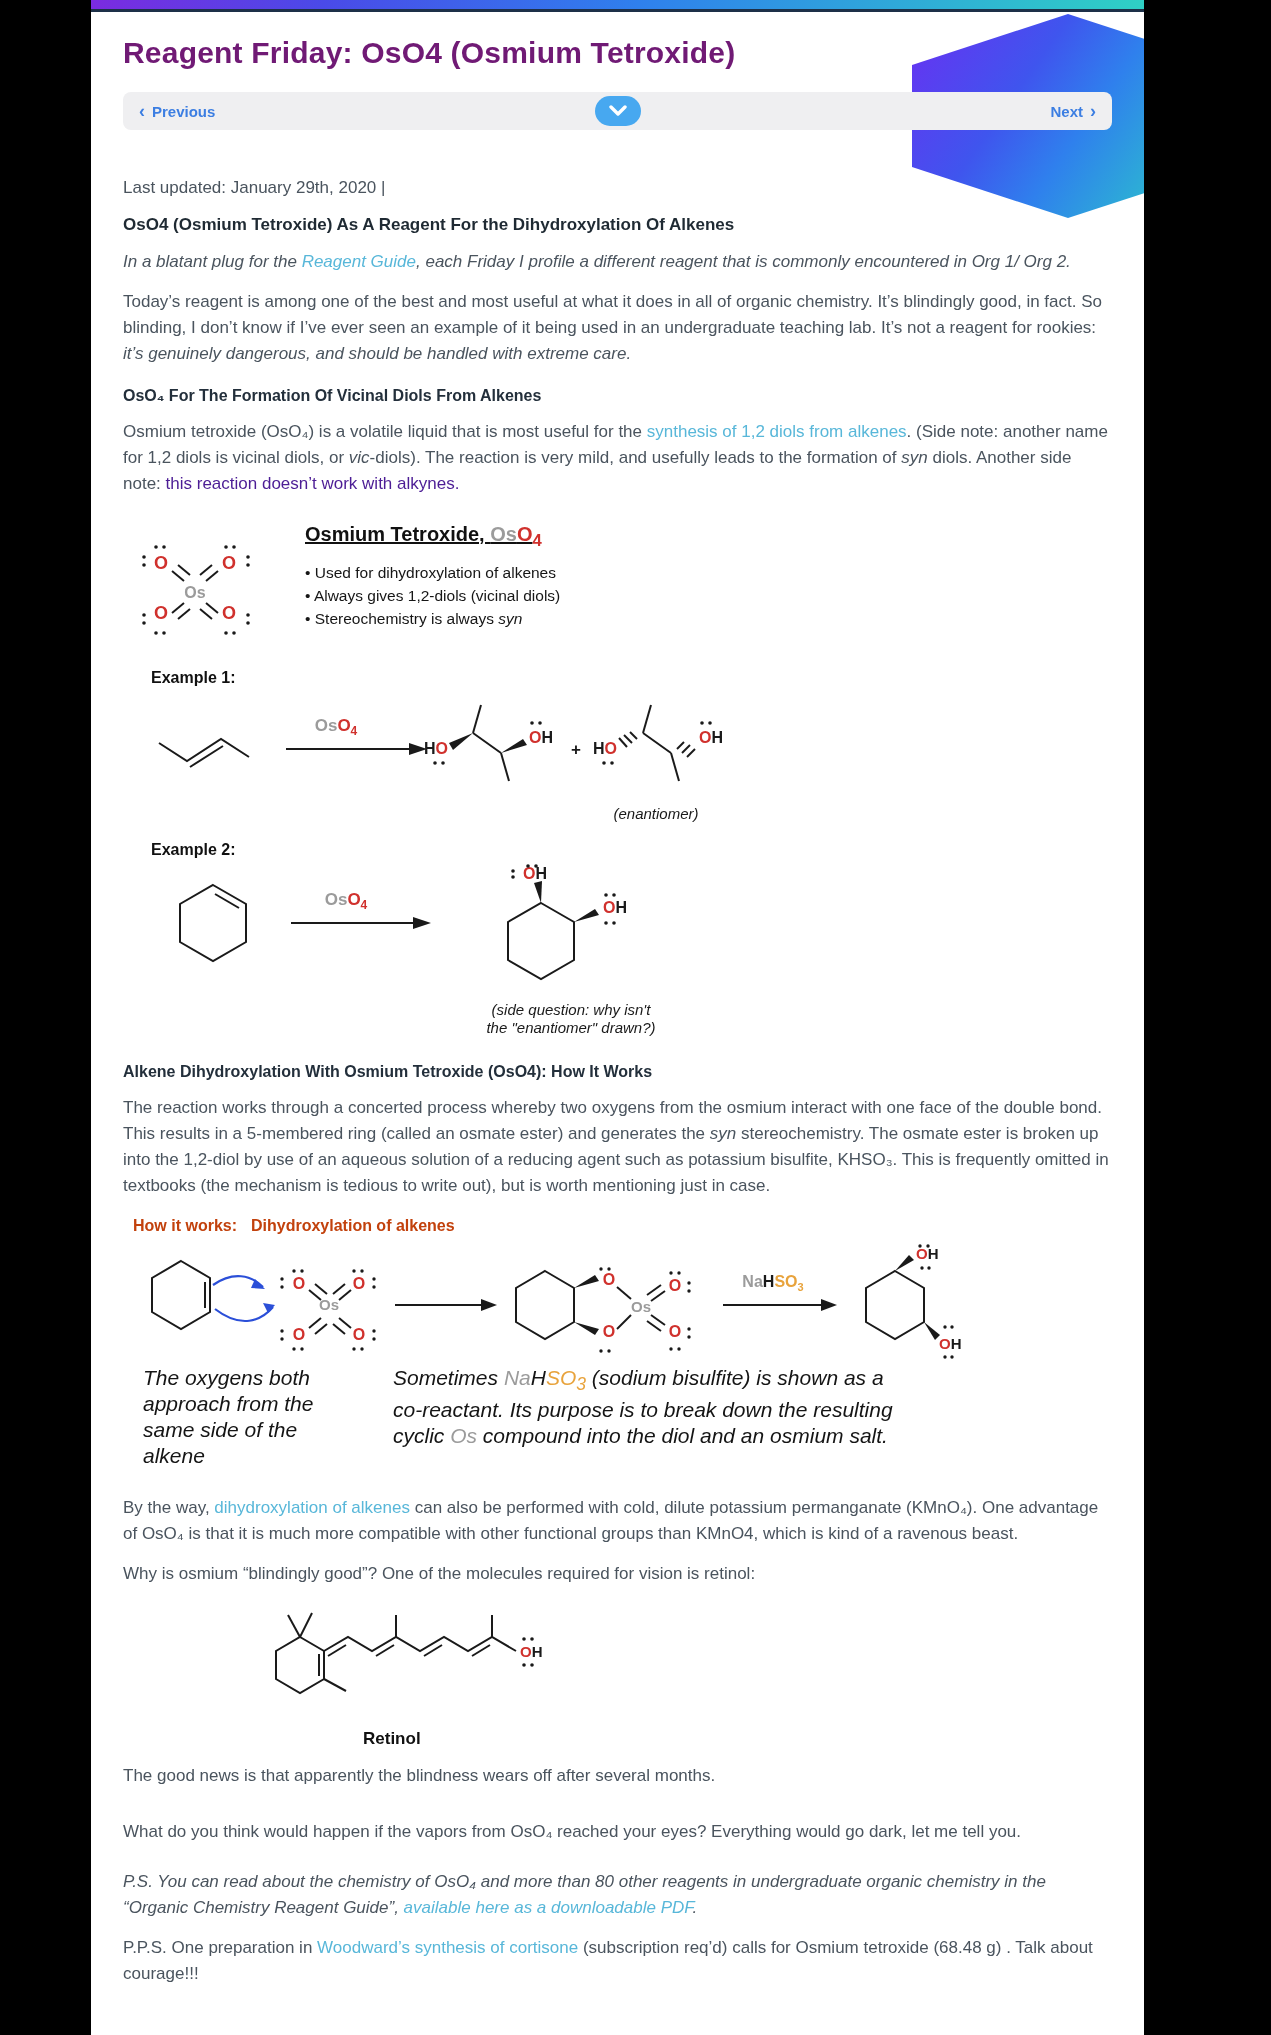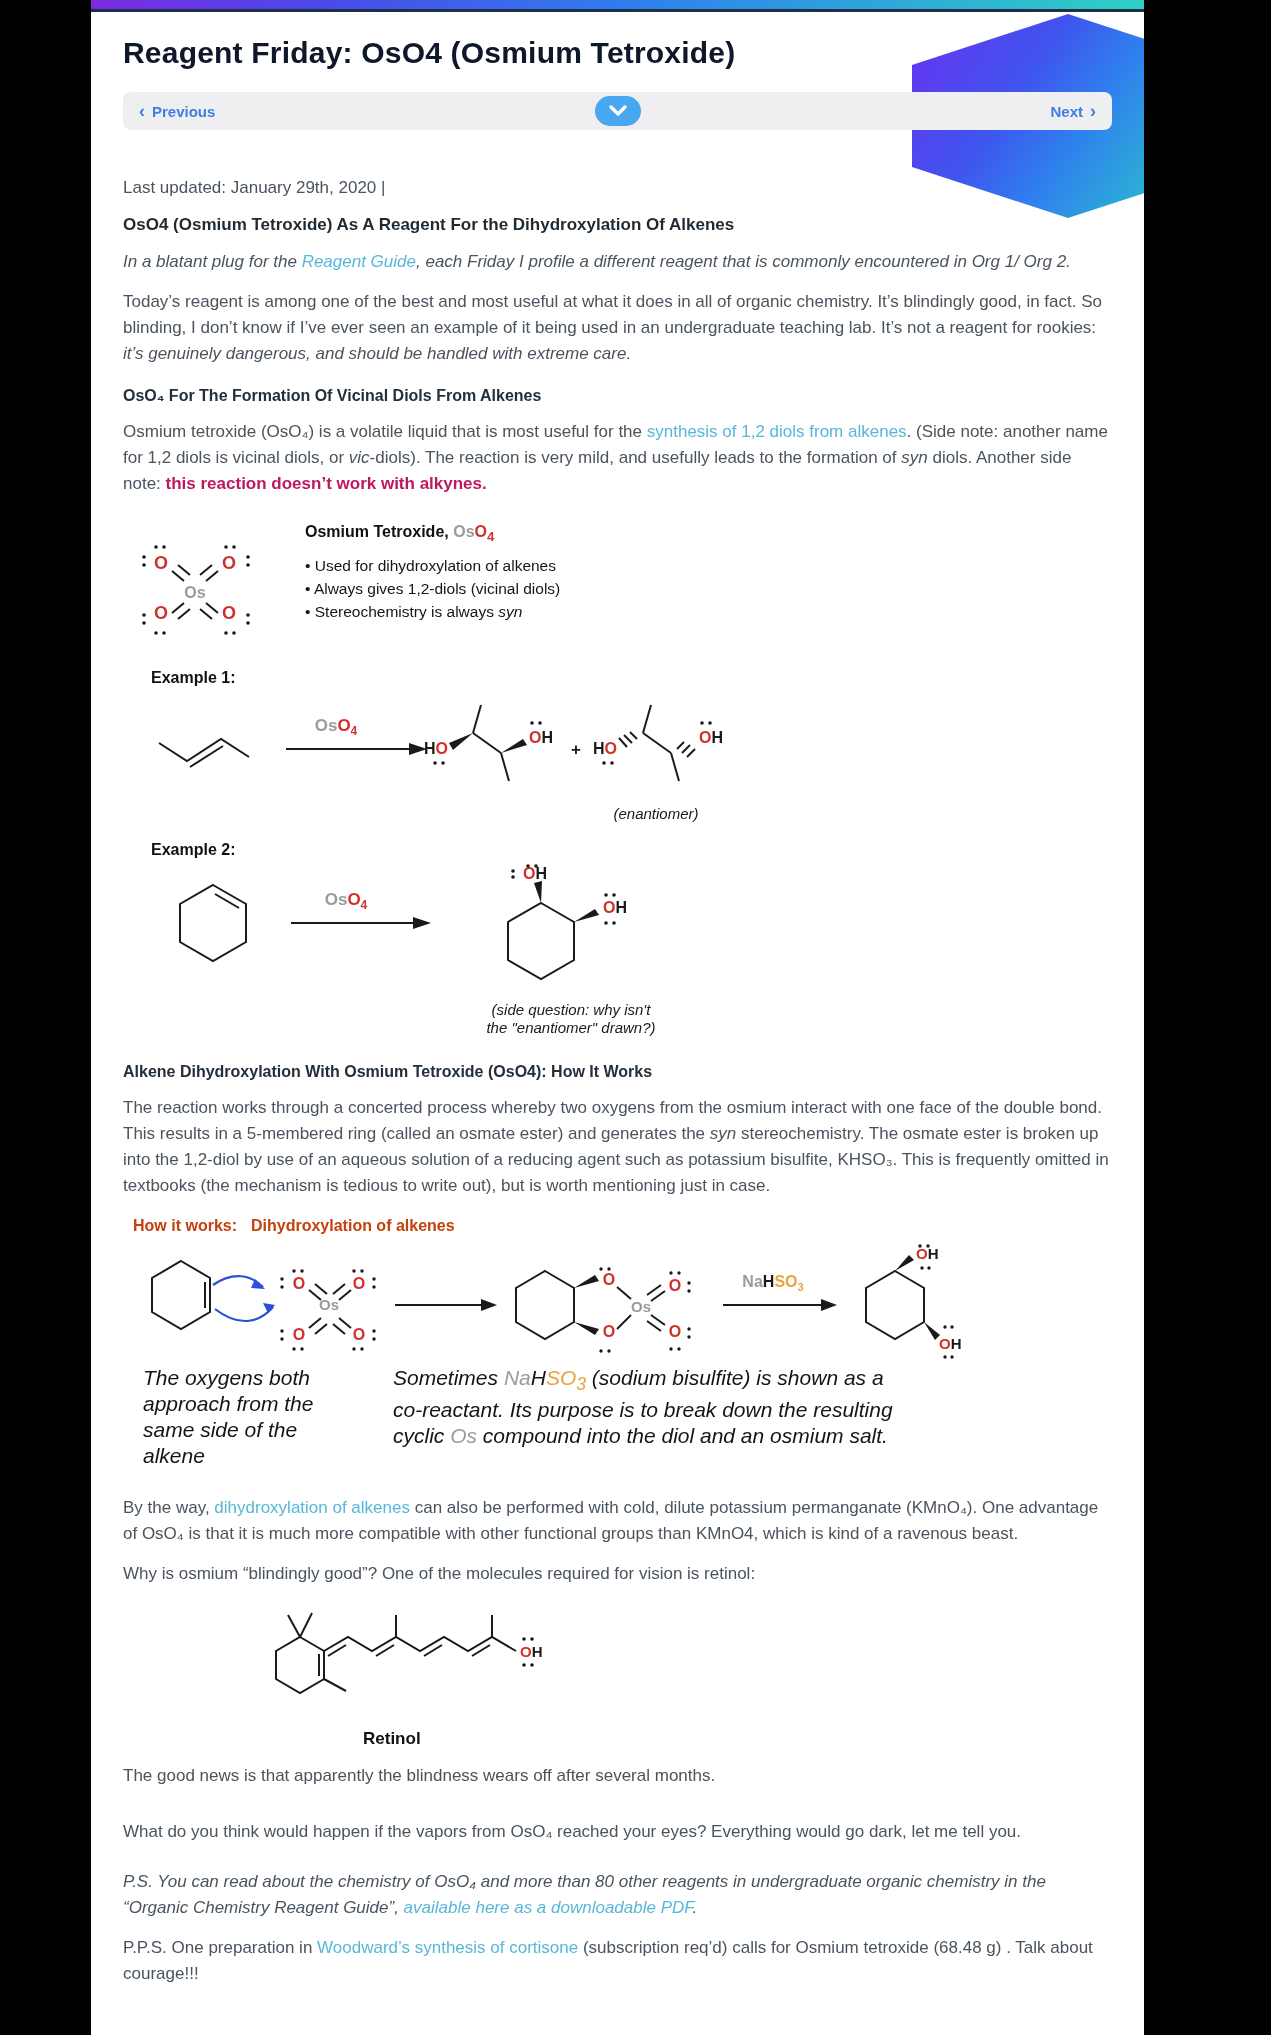--- a/index.html
+++ b/index.html
@@ -4,40 +4,40 @@
 <style>
   * { box-sizing: border-box; }
   html,body { margin:0; padding:0; background:#000; }
   body { font-family:"Liberation Sans","DejaVu Sans",sans-serif; }
   .page { width:1053px; margin-left:91px; background:#fff; min-height:2035px; position:relative; overflow:hidden; padding-bottom:20px; }
   .grad-bar { height:12px; background:linear-gradient(90deg,#7b2be0 0%,#4a4ae8 22%,#2f80ed 52%,#2fd0c5 100%); border-bottom:3px solid #1d3048; }
   .hexagon { position:absolute; top:14px; right:-80px; width:312px; height:204px; z-index:1;
     background:linear-gradient(125deg,#6a30f2 0%,#3f55ee 35%,#2f80ed 55%,#2bd0c5 95%);
     clip-path:polygon(50% 0,100% 25%,100% 75%,50% 100%,0 75%,0 25%); }
   .content { padding:0 32px; position:relative; }
-  h1.title { font-size:30px; color:#0f172a; font-weight:700; margin:24px 0 0 0; letter-spacing:.2px; position:relative; z-index:2; }
+  h1.title { font-size:30px; color:#701a75; font-weight:700; margin:24px 0 0 0; letter-spacing:.2px; position:relative; z-index:2; }
   .navbar { position:relative; z-index:2; margin-top:22px; background:#efeff1; border-radius:8px; height:38px;
     display:flex; align-items:center; justify-content:space-between; padding:0 16px; }
   .nav-link { color:#3c7ee2; font-size:15px; font-weight:600; cursor:pointer; display:flex; align-items:center; gap:7px; }
   .nav-arrow { font-size:18px; line-height:1; }
   .chev-btn { position:absolute; left:50%; top:4px; transform:translateX(-50%); width:46px; height:30px; background:#47a8f0;
     border:none; border-radius:15px; display:flex; align-items:center; justify-content:center; cursor:pointer; }
   .updated { margin-top:48px; font-size:17px; color:#4a545e; }
   h3.subhead { margin:16px 0 0 0; font-size:17px; color:#1f2a33; font-weight:700; }
   .para { margin:14px 0 0 0; font-size:17px; color:#4a545e; line-height:26px; }
   .plug { font-style:italic; }
   h2.section { margin:20px 0 0 0; font-size:16px; color:#232f3b; font-weight:700; }
   a.lnk { color:#58b7d9; text-decoration:none; cursor:pointer; }
   em.it { font-style:italic; }
-  b.bd { font-weight:700; color:#be185d; }
+  b.bd { font-weight:400; color:#4c1d95; }
   
   .fig { color:#111; }
   .fig-oso4 { display:flex; margin:22px 0 0 8px; align-items:flex-start; gap:34px; }
   .fig-oso4-text { padding-top:4px; }
-  .fig-title { font-size:16px; font-weight:700; color:#111; }
+  .fig-title { font-size:20px; font-weight:700; color:#111;text-decoration:underline; }
   .fig-title .os { color:#9b9b9b; } .fig-title .o { color:#d0312d; }
   .bullets { margin-top:10px; }
   .bullet { font-size:15.5px; color:#161616; line-height:23px; }
   .ex-label { margin:26px 0 0 28px; font-size:16px; font-weight:700; color:#111; }
   .ex-svg { display:block; margin:4px 0 0 28px; }
   .mech-label { margin:18px 0 0 10px; font-size:16px; font-weight:700; color:#c2410c; }
   .mech-label .gap { display:inline-block; width:14px; }
   .mech-svg { display:block; margin:8px 0 0 10px; }
   .mech-caps { display:flex; margin:2px 0 0 20px; font-style:italic; font-size:21px; color:#151515; line-height:26px; }
   .cap-left { width:250px; }

